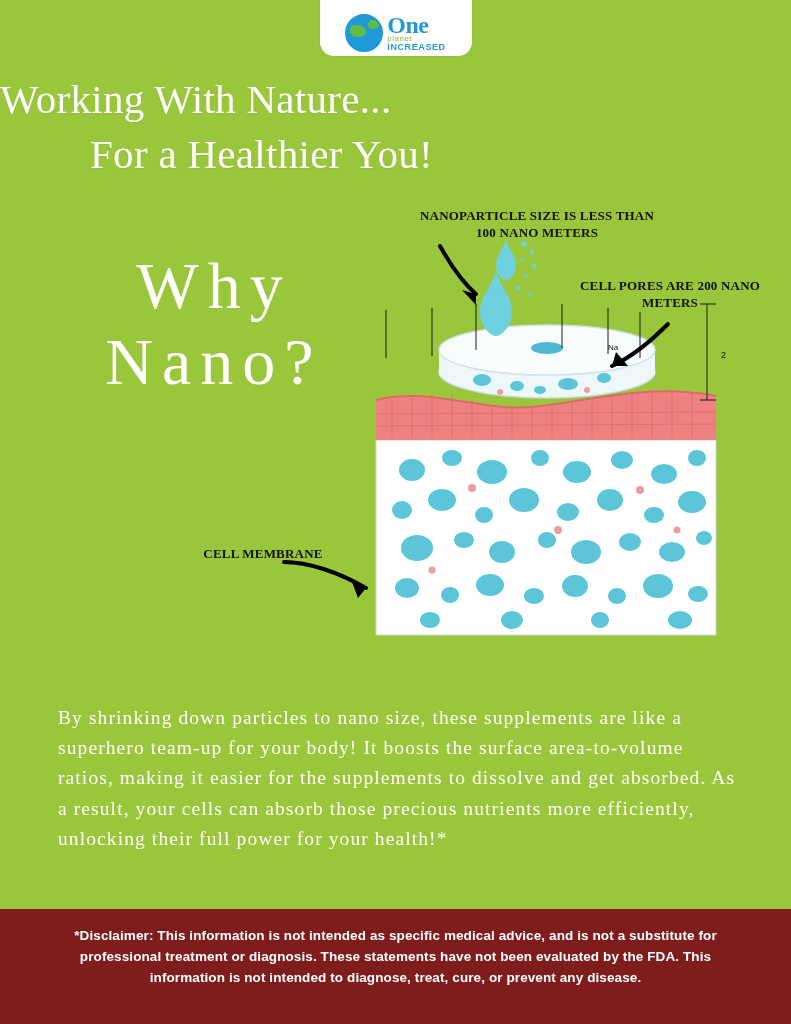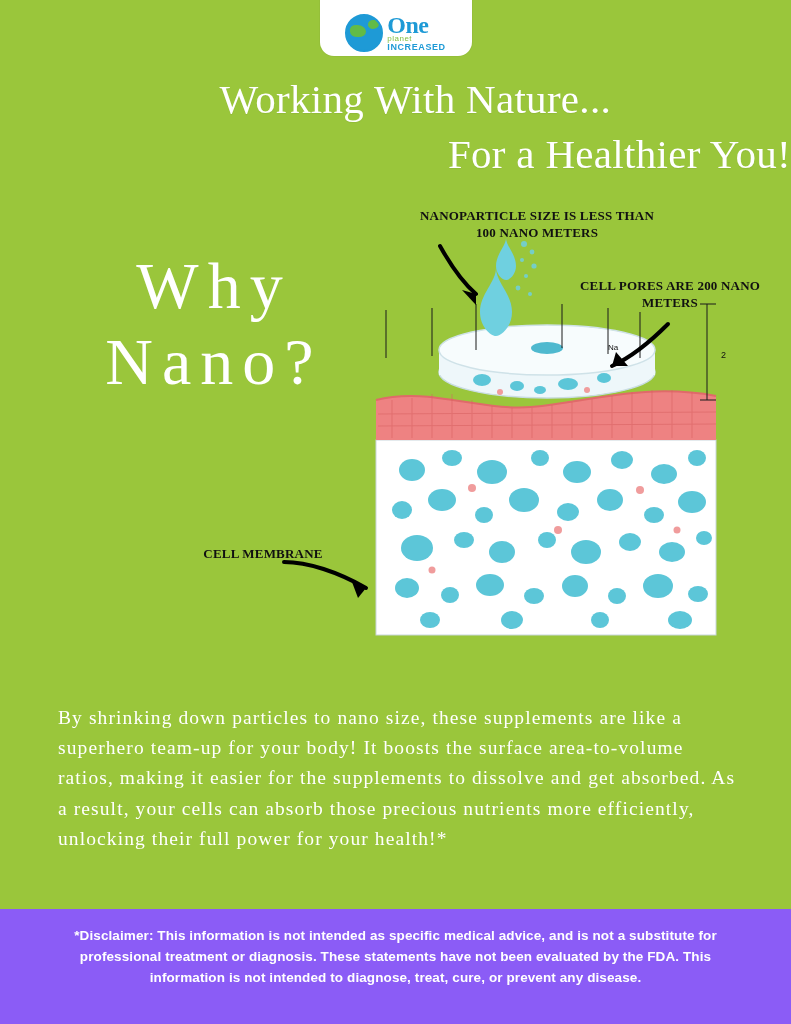--- a/index.html
+++ b/index.html
@@ -97,21 +97,21 @@
     display: block;
     letter-spacing: 0.6px;
   }
 
   
   .headline {
     position: absolute;
     top: 72px;
     left: 0;
     width: 791px;
-    text-align: right;
+    text-align: left;
     color: #ffffff;
     font-family: "Liberation Serif", serif;
     font-size: 41px;
     line-height: 1.35;
     letter-spacing: 0.3px;
     text-shadow: 0 1px 1px rgba(0,0,0,0.06);
   }
   .headline .l1 { display: block; padding-right: 180px; }
   .headline .l2 { display: block; padding-left: 90px; }
 
@@ -196,21 +196,21 @@
     letter-spacing: 1.1px;
   }
 
   
   .disclaimer {
     position: absolute;
     left: 0;
     bottom: 0;
     width: 791px;
     height: 115px;
-    background: #8b5cf6;
+    background: #7f1d1d;
     color: #ffffff;
     font-size: 13.5px;
     font-weight: bold;
     line-height: 1.55;
     text-align: center;
     box-sizing: border-box;
     padding: 17px 58px 0 58px;
     letter-spacing: 0.1px;
   }
 </style>

